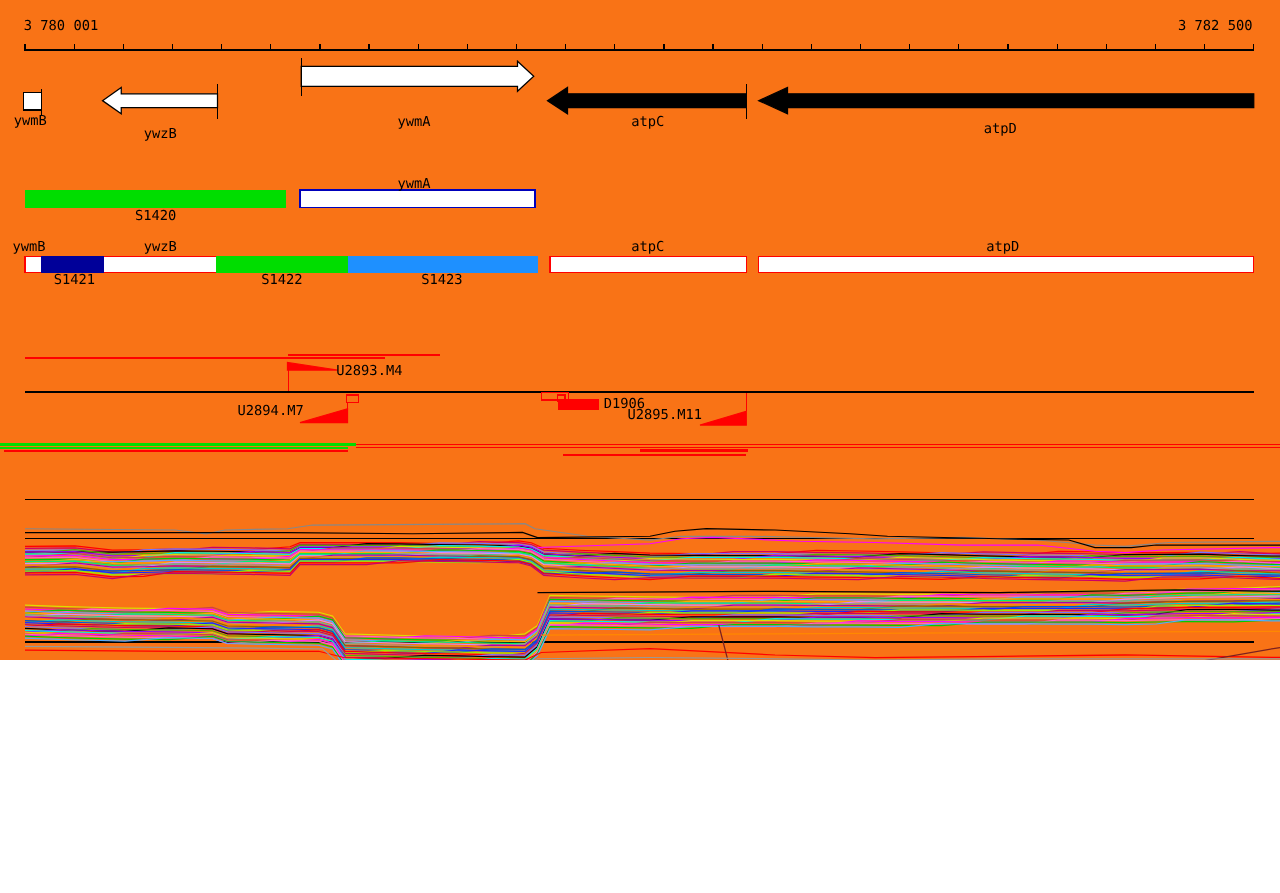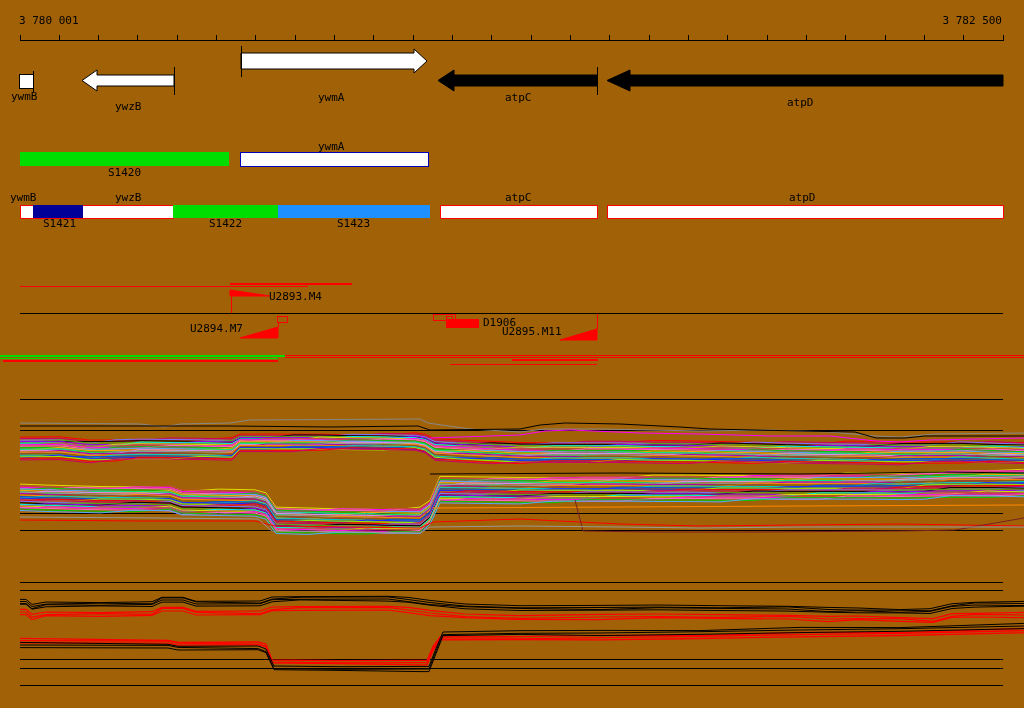--- a/index.html
+++ b/index.html
@@ -1,16 +1,16 @@
 <!DOCTYPE html>
 <html><head>
 <meta charset="utf-8">
 <style>
   html,body{margin:0;padding:0;background:#ffffff;}
-  .stage{position:relative;width:1024px;height:708px;background:#a16207;overflow:hidden;}
+  .stage{position:relative;width:1024px;height:528px;background:#f97316;overflow:hidden;}
   svg{display:block;}
   svg text{font-family:"DejaVu Sans Mono","Liberation Mono",monospace;font-size:11px;fill:#000;}
   svg rect, svg line{shape-rendering:crispEdges;}
 </style>
 </head>
 <body>
 
 <div class="stage">
   <svg id="chart" width="1024" height="714" viewBox="0 0 1024 714">
     <g id="g-ruler">

